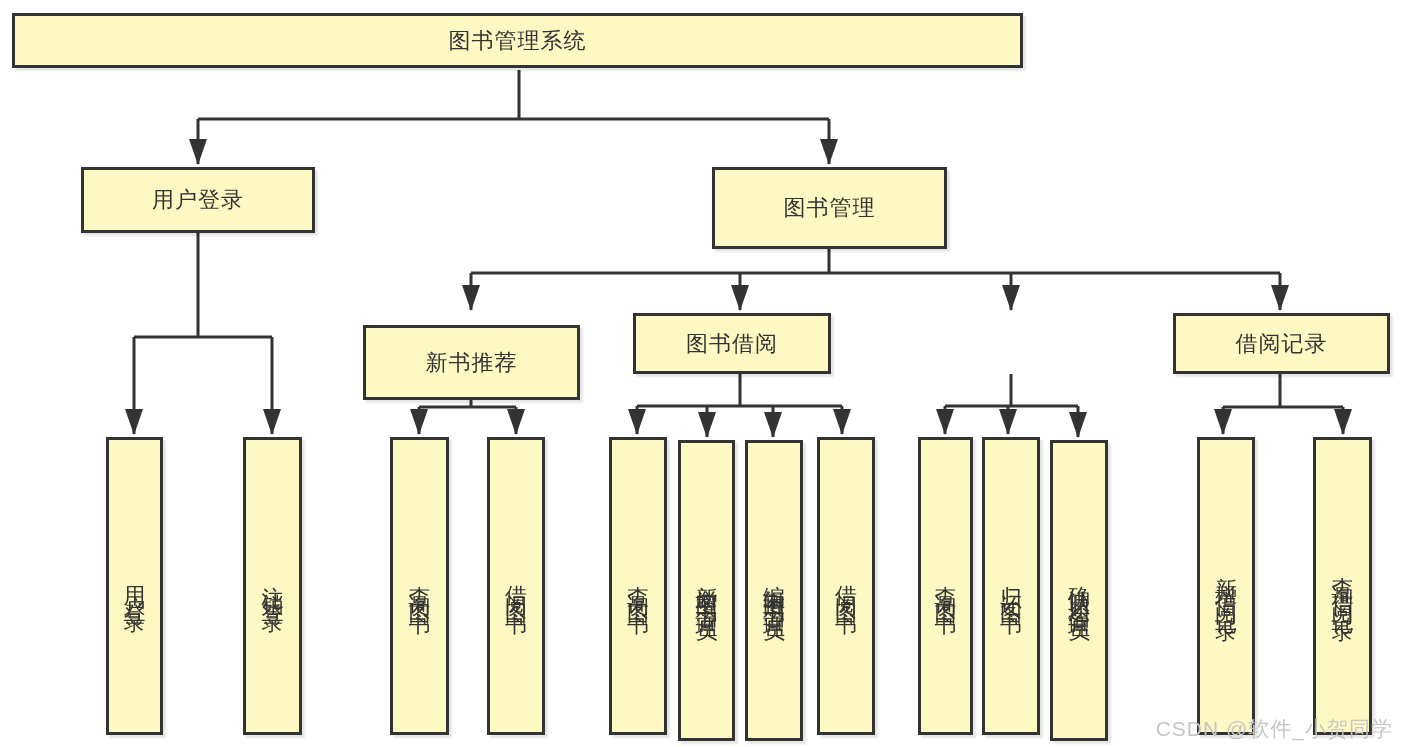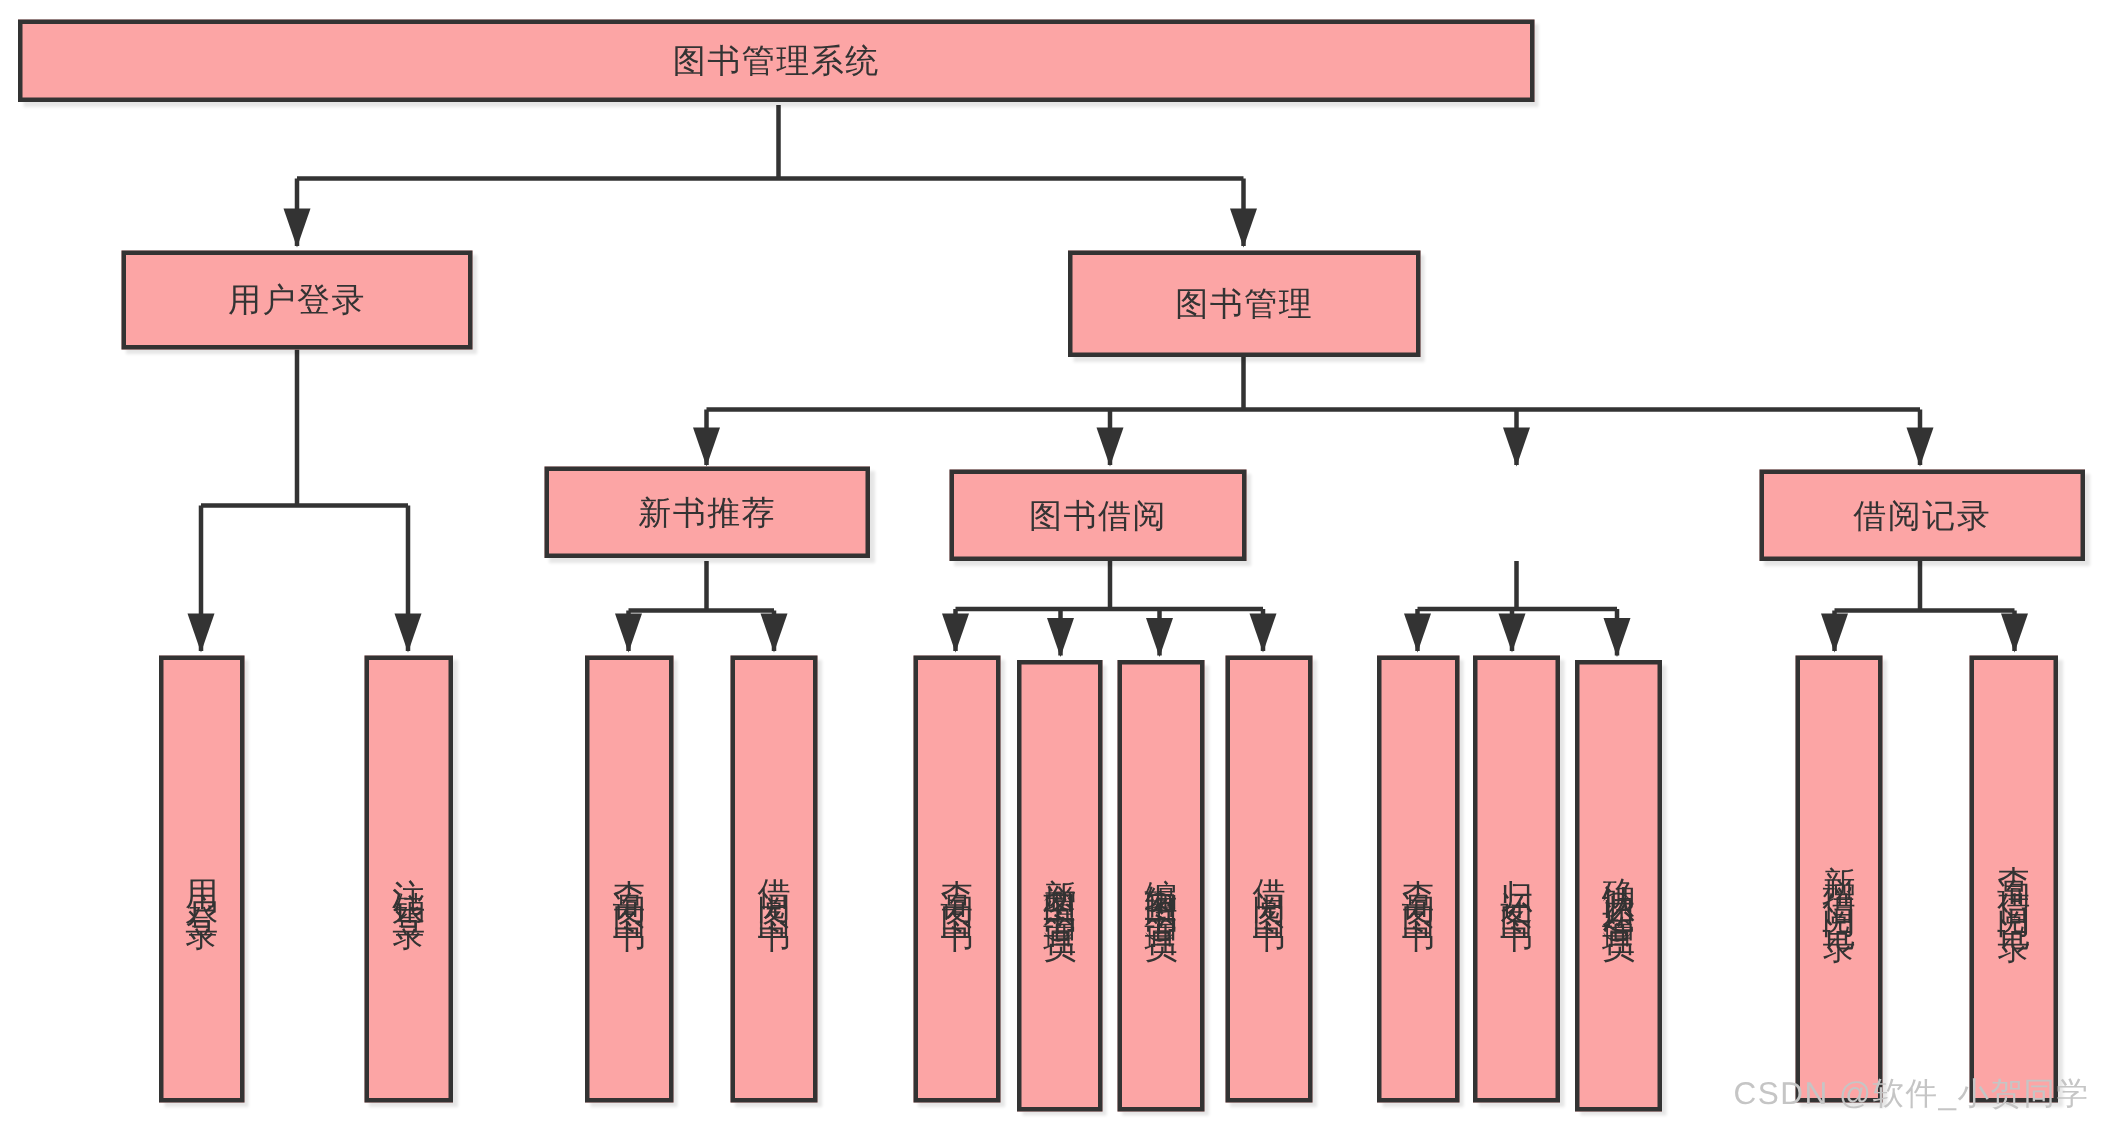--- a/index.html
+++ b/index.html
@@ -4,21 +4,21 @@
 <style>
   :root{
     --line:#333333; --border:#333333; --text:#333333;
     --background:#ffffff; --watermark:#c5c5c5;
   }
   html,body{margin:0;padding:0;background:var(--background);}
   body{font-family:"Liberation Sans","DejaVu Sans",sans-serif;}
   #stage{position:relative;width:1405px;height:747px;background:var(--background);overflow:hidden;}
   #wires{position:absolute;left:0;top:0;width:1405px;height:747px;}
   .node{
-    position:absolute;box-sizing:border-box;background:#fca5a5;
+    position:absolute;box-sizing:border-box;background:#fef9c3;
     border:3px solid var(--border);
     box-shadow:3px 3px 2px rgba(0,0,0,0.10);
     display:flex;align-items:center;justify-content:center;
   }
   .hlabel{
     color:var(--text);font-size:22px;font-weight:500;letter-spacing:1px;
     white-space:nowrap;
   }
   .vlabel{
     color:var(--text);font-size:22px;font-weight:500;
@@ -91,25 +91,25 @@
     </g>
   </svg>
 
   <div class="node" style="left:12px;top:13px;width:1011px;height:55px">
     <span class="hlabel">图书管理系统</span>
   </div>
 
   <div class="node" style="left:81px;top:167px;width:234px;height:66px">
     <span class="hlabel">用户登录</span>
   </div>
-  <div class="node" style="left:712px;top:167px;width:235px;height:71px">
+  <div class="node" style="left:712px;top:167px;width:235px;height:82px">
     <span class="hlabel">图书管理</span>
   </div>
 
-  <div class="node" style="left:363px;top:311px;width:217px;height:61px">
+  <div class="node" style="left:363px;top:325px;width:217px;height:75px">
     <span class="hlabel">新书推荐</span>
   </div>
   <div class="node" style="left:633px;top:313px;width:198px;height:61px">
     <span class="hlabel">图书借阅</span>
   </div>
   <div class="node" style="left:1173px;top:313px;width:217px;height:61px">
     <span class="hlabel">借阅记录</span>
   </div>
 
   <div class="node" style="left:106px;top:437px;width:57px;height:298px">

